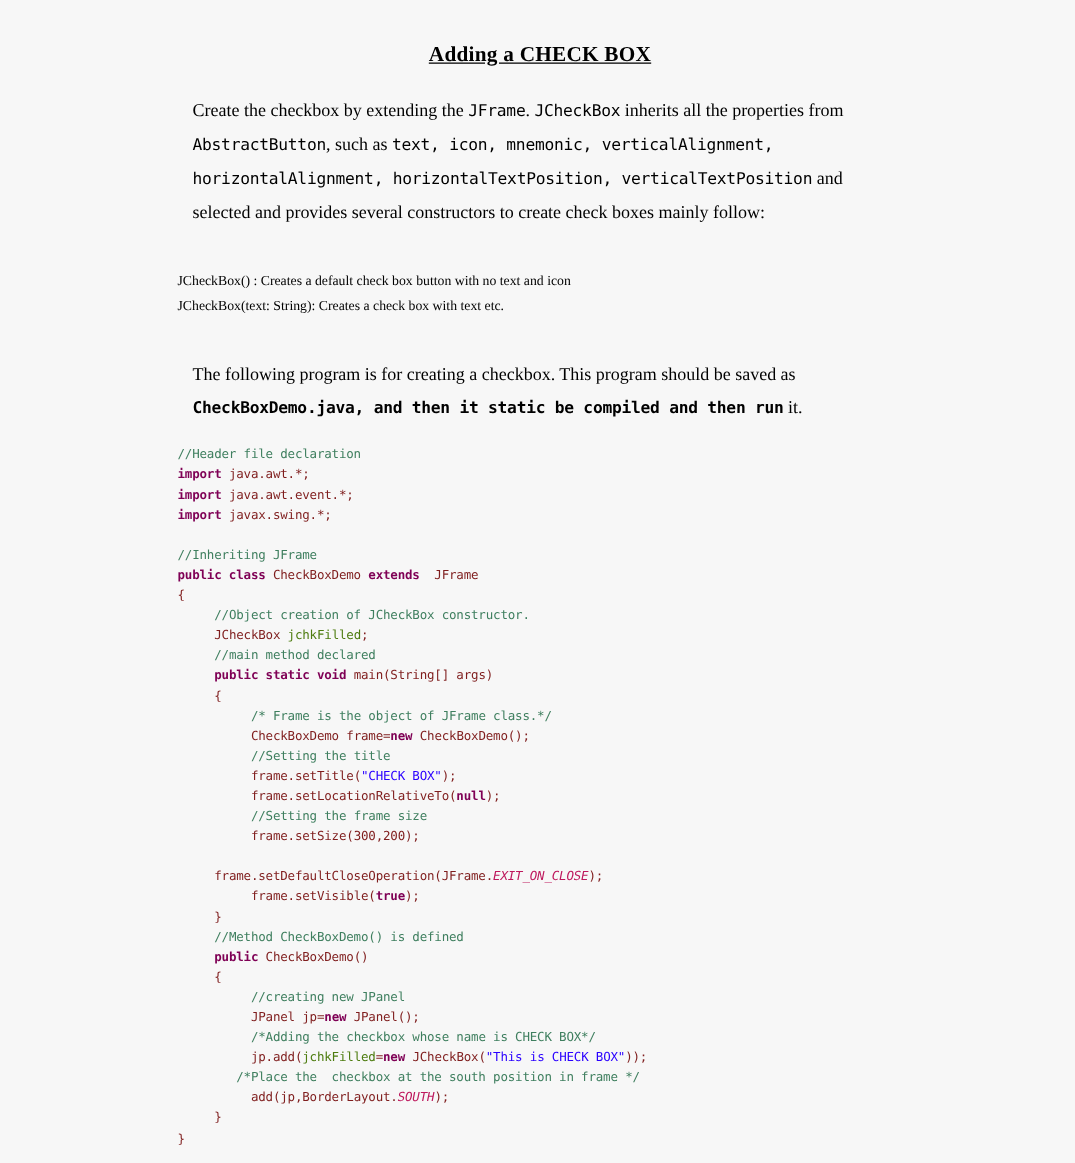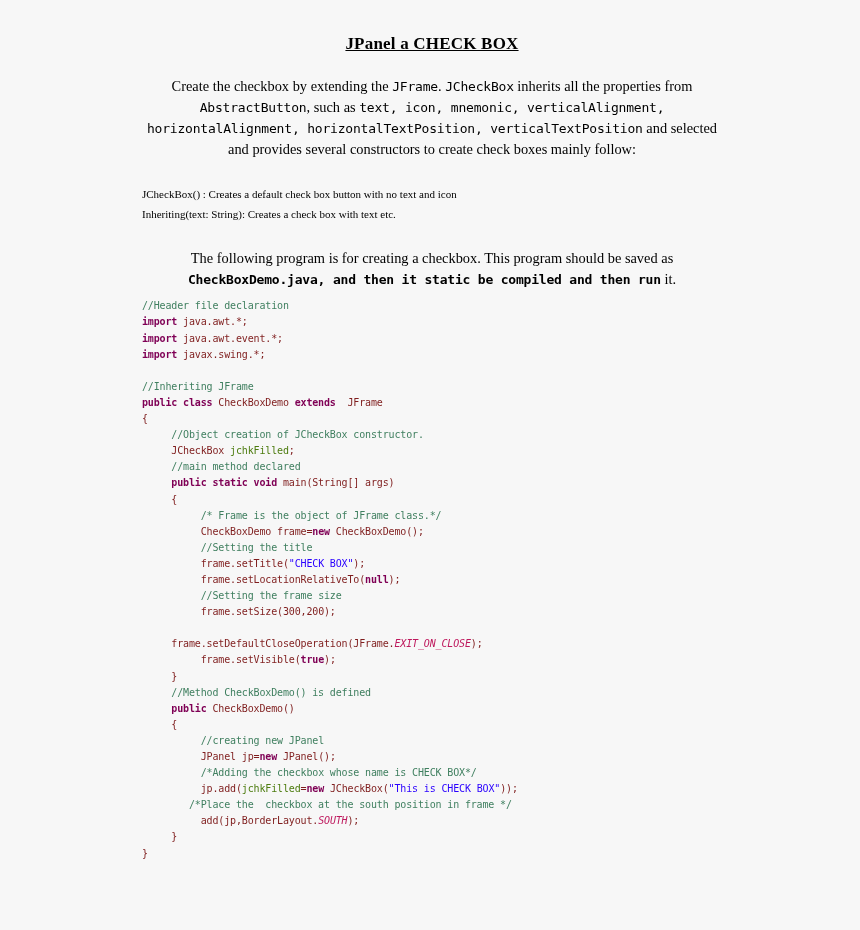--- a/index.html
+++ b/index.html
@@ -40,23 +40,23 @@
     text-decoration: underline;
     letter-spacing: 0.2px;
     margin: 0 0 22px 0;
     line-height: 1.2;
   }
 
   
   .prose {
     font-family: "Liberation Serif", serif;
     font-size: 14.4px;
-    line-height: 21px;
-    margin: 4px;
-    text-align: center;
+    line-height: 26px;
+    margin: 12px;
+    text-align: left;
   }
   .prose .mono {
     font-family: "DejaVu Sans Mono", "Liberation Mono", monospace;
     font-size: 13px;
     letter-spacing: -0.2px;
   }
   .prose .mono-bold {
     font-family: "DejaVu Sans Mono", "Liberation Mono", monospace;
     font-size: 13px;
     font-weight: bold;
@@ -97,29 +97,29 @@
   .fld  { color: #4d7c0f; }
   .sfld { color: #be185d; font-style: italic; }
   .plain{ color: #7f1d1d; }
 </style>
 </head>
 <body>
 
 <div class="page">
   <div class="content">
 
-    <h1 class="doc-title">JPanel a CHECK BOX</h1>
+    <h1 class="doc-title">Adding a CHECK BOX</h1>
 
     <p class="prose"><span>Create the checkbox by extending the </span><span class="mono">JFrame</span><span>. </span><span class="mono">JCheckBox</span><span> inherits all the properties from </span><span class="mono">AbstractButton</span><span>, such as </span><span class="mono">text, icon, mnemonic, verticalAlignment, horizontalAlignment, horizontalTextPosition, verticalTextPosition</span><span> and selected and provides several constructors to create check boxes mainly follow:</span></p>
 
     <div class="gap-md"></div>
 
     <div class="sig-block">
       <div class="sig-line"><span class="mono">JCheckBox()</span><span> : Creates a default check box button with no text and icon</span></div>
-      <div class="sig-line"><span class="mono">Inheriting(text: String)</span><span>: Creates a check box with text etc.</span></div>
+      <div class="sig-line"><span class="mono">JCheckBox(text: String)</span><span>: Creates a check box with text etc.</span></div>
     </div>
 
     <div class="gap-md"></div>
 
     <p class="prose"><span>The following program is for creating a checkbox. This program should be saved as </span><span class="mono-bold">CheckBoxDemo.java, and then it static be compiled and then run</span><span> it.</span></p>
 
     <div class="gap-xs"></div>
 
     <div class="code-block"><div class="code-line"><span class="cmt">//Header file declaration</span></div><div class="code-line"><span class="kw">import</span><span class="plain"> java.awt.*;</span></div><div class="code-line"><span class="kw">import</span><span class="plain"> java.awt.event.*;</span></div><div class="code-line"><span class="kw">import</span><span class="plain"> javax.swing.*;</span></div><div class="code-line">&nbsp;</div><div class="code-line"><span class="cmt">//Inheriting JFrame</span></div><div class="code-line"><span class="kw">public class</span><span class="plain"> CheckBoxDemo </span><span class="kw">extends</span><span class="plain">  JFrame</span></div><div class="code-line"><span class="plain">{</span></div><div class="code-line"><span class="cmt">     //Object creation of JCheckBox constructor.</span></div><div class="code-line"><span class="plain">     JCheckBox </span><span class="fld">jchkFilled</span><span class="plain">;</span></div><div class="code-line"><span class="cmt">     //main method declared</span></div><div class="code-line"><span class="plain">     </span><span class="kw">public static void</span><span class="plain"> main(String[] args)</span></div><div class="code-line"><span class="plain">     {</span></div><div class="code-line"><span class="cmt">          /* Frame is the object of JFrame class.*/</span></div><div class="code-line"><span class="plain">          CheckBoxDemo frame=</span><span class="kw">new</span><span class="plain"> CheckBoxDemo();</span></div><div class="code-line"><span class="cmt">          //Setting the title</span></div><div class="code-line"><span class="plain">          frame.setTitle(</span><span class="str">"CHECK BOX"</span><span class="plain">);</span></div><div class="code-line"><span class="plain">          frame.setLocationRelativeTo(</span><span class="kw">null</span><span class="plain">);</span></div><div class="code-line"><span class="cmt">          //Setting the frame size</span></div><div class="code-line"><span class="plain">          frame.setSize(300,200);</span></div><div class="code-line">&nbsp;</div><div class="code-line"><span class="plain">     frame.setDefaultCloseOperation(JFrame.</span><span class="sfld">EXIT_ON_CLOSE</span><span class="plain">);</span></div><div class="code-line"><span class="plain">          frame.setVisible(</span><span class="kw">true</span><span class="plain">);</span></div><div class="code-line"><span class="plain">     }</span></div><div class="code-line"><span class="cmt">     //Method CheckBoxDemo() is defined</span></div><div class="code-line"><span class="plain">     </span><span class="kw">public</span><span class="plain"> CheckBoxDemo()</span></div><div class="code-line"><span class="plain">     {</span></div><div class="code-line"><span class="cmt">          //creating new JPanel</span></div><div class="code-line"><span class="plain">          JPanel jp=</span><span class="kw">new</span><span class="plain"> JPanel();</span></div><div class="code-line"><span class="cmt">          /*Adding the checkbox whose name is CHECK BOX*/</span></div><div class="code-line"><span class="plain">          jp.add(</span><span class="fld">jchkFilled</span><span class="plain">=</span><span class="kw">new</span><span class="plain"> JCheckBox(</span><span class="str">"This is CHECK BOX"</span><span class="plain">));</span></div><div class="code-line"><span class="cmt">        /*Place the  checkbox at the south position in frame */</span></div><div class="code-line"><span class="plain">          add(jp,BorderLayout.</span><span class="sfld">SOUTH</span><span class="plain">);</span></div><div class="code-line"><span class="plain">     }</span></div><div class="code-line"><span class="plain">}</span></div></div>
 

